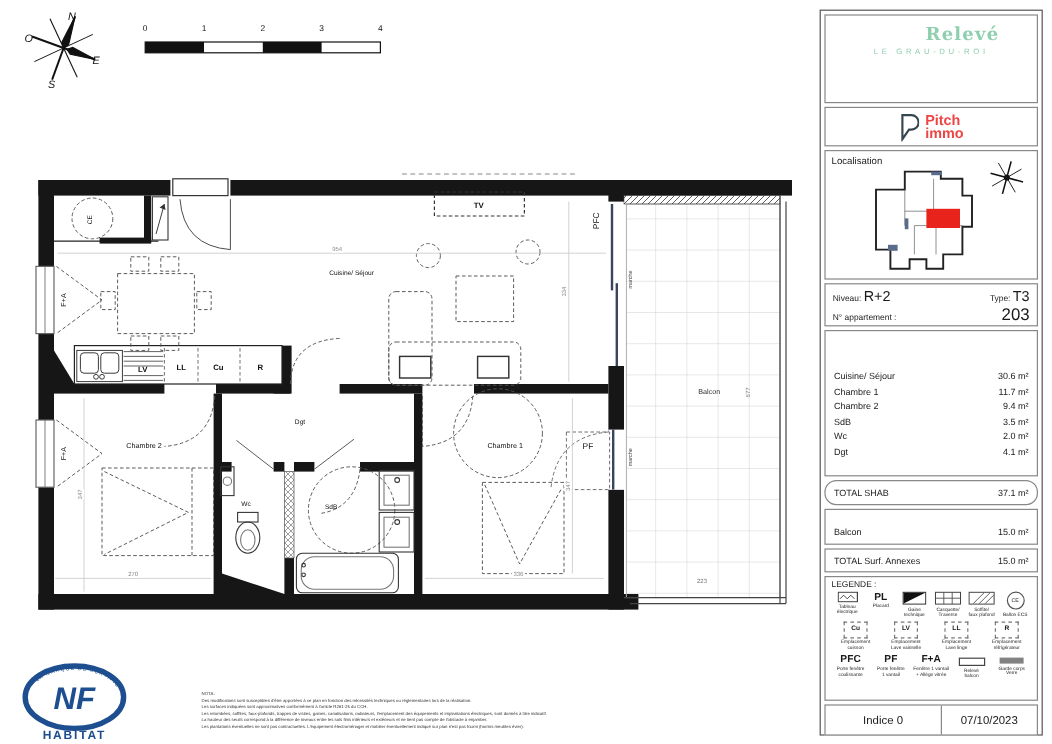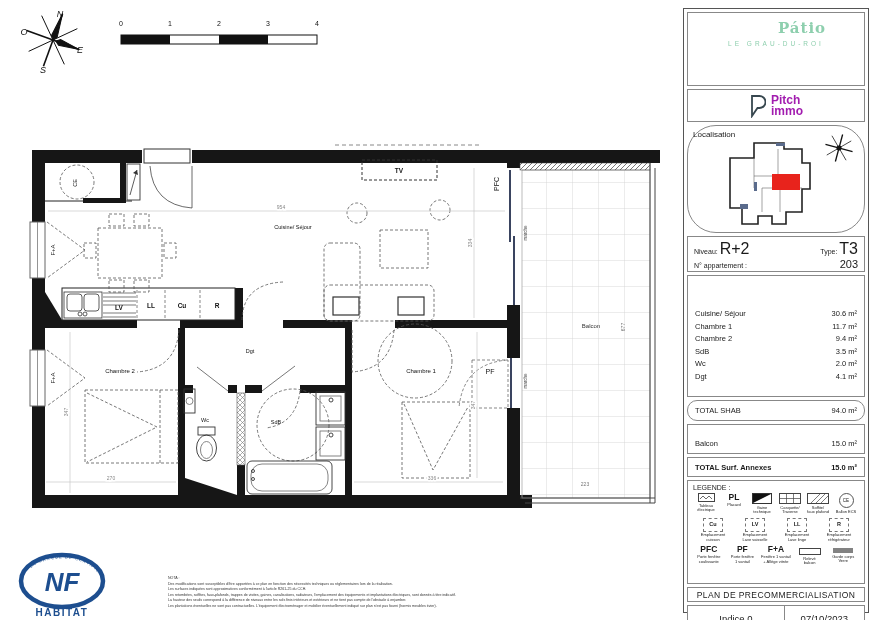--- a/index.html
+++ b/index.html
@@ -17,36 +17,36 @@
   .sbox{border:1px solid #888;box-sizing:border-box;background:#fff;position:relative;flex-shrink:0;}
   
   .brand{height:74px;text-align:center;overflow:hidden;}
   .brand-top{font-family:"DejaVu Serif", serif;font-weight:bold;font-size:15px;letter-spacing:1px;margin:6px 0 0 52px;}
   .brand-main{font-family:"DejaVu Serif", serif;font-weight:bold;font-size:31px;letter-spacing:2px;margin-top:-9px;line-height:1;}
   .brand-sub{font-size:6.5px;letter-spacing:3px;margin-top:3px;}
   
   .dev{height:33px;display:flex;align-items:center;justify-content:center;gap:5px;}
   .dev-name{font-size:12px;font-weight:bold;line-height:.85;text-align:left;}
   
-  .loc{height:108px;border-radius:29px;}
+  .loc{height:108px;}
   .loc-title{font-size:8px;margin:4px 0 0 5px;}
   .loc-map{position:absolute;left:18px;top:12px;}
   .loc-star{position:absolute;right:8px;top:6px;}
   
   .unit{height:36px;padding:3px 6px;box-sizing:border-box;font-size:7px;}
   .unit-row{display:flex;align-items:baseline;justify-content:space-between;}
-  .unit-big{font-size:16px;}
-  .unit-num{font-size:11px;}
+  .unit-big{font-size:12px;}
+  .unit-num{font-size:14px;}
   
   .rooms{height:122px;padding:32px 7px 0 7px;box-sizing:border-box;}
   .arow{display:flex;justify-content:space-between;font-size:7.5px;line-height:12.5px;}
   .trow{display:flex;justify-content:space-between;align-items:center;padding:0 7px;font-size:7.5px;}
   .shab{height:21px;border-radius:10px;}
   .balc{height:30px;padding-top:8px;box-sizing:border-box;}
-  .annx{height:20px;font-weight:bold;}
+  .annx{height:20px;}
   
   .legend{height:104px;padding:2px 4px;box-sizing:border-box;overflow:hidden;}
   .leg-title{font-size:7px;margin:1px 0 2px 1px;}
   .leg-row{display:flex;justify-content:flex-start;align-items:flex-start;margin-bottom:3px;}
   .leg-item{display:flex;flex-direction:column;align-items:center;flex:1;}
   .leg-code{font-weight:bold;font-size:8.5px;line-height:1;}
   .leg-code2{font-weight:bold;font-size:5.5px;line-height:1;}
   .cap{font-size:4px;line-height:1.15;text-align:center;white-space:pre-line;color:#222;margin-top:1.5px;}
   .dashbox{width:18px;height:12px;border:1px dashed #777;display:flex;align-items:center;justify-content:center;}
   .cecirc{width:13px;height:13px;border:1px solid #555;border-radius:50%;display:flex;align-items:center;justify-content:center;font-size:4.5px;}
@@ -326,25 +326,25 @@
   <div>Des modifications sont susceptibles d'être apportées à ce plan en fonction des nécessités techniques ou réglementaires lors de la réalisation.</div>
   <div>Les surfaces indiquées sont approximatives conformément à l'article R261-25 du CCH.</div>
   <div>Les retombées, soffites, faux-plafonds, trappes de visites, gaines, canalisations, radiateurs, l'emplacement des équipements et implantations électriques, sont donnés à titre indicatif.</div>
   <div>La hauteur des seuils correspond à la différence de niveaux entre les sols finis intérieurs et extérieurs et ne tient pas compte de l'obstacle à enjamber.</div>
   <div>Les plantations éventuelles ne sont pas contractuelles. L'équipement électroménager et mobilier éventuellement indiqué sur plan n'est pas fourni (hormis meubles évier).</div>
 </div>
 
 <div id="sidebar">
 
   <div class="sbox brand" style="color:#8ecfae;">
-    <div class="brand-top">Pátio</div>
+    <div class="brand-top">Relevé</div>
     <div class="brand-sub">LE GRAU-DU-ROI</div>
   </div>
 
-  <div class="sbox dev" style="color:#a21caf;">
+  <div class="sbox dev" style="color:#ef4444;">
     <svg width="17" height="24" viewBox="0 0 17 24">
       <path d="M3 22 V2 h7.5 a6 6 0 1 1 0 12 H8.5 l-5.5 8 z" fill="none" stroke="#37474f" stroke-width="1.8"></path>
     </svg>
     <div class="dev-name">
       <div>Pitch</div>
       <div>immo</div>
     </div>
   </div>
 
   <div class="sbox loc">
@@ -414,21 +414,21 @@
         <span>2.0 m²</span>
       </div>
     <div class="arow">
         <span>Dgt</span>
         <span>4.1 m²</span>
       </div>
   </div>
 
   <div class="sbox trow shab">
     <span>TOTAL SHAB</span>
-    <span>94.0 m²</span>
+    <span>37.1 m²</span>
   </div>
 
   <div class="sbox trow balc">
     <span>Balcon</span>
     <span>15.0 m²</span>
   </div>
 
   <div class="sbox trow annx">
     <span>TOTAL Surf. Annexes</span>
     <span>15.0 m²</span>
@@ -535,22 +535,19 @@
 balcon</div>
       </div>
       <div class="leg-item">
         <div class="graybar"></div>
         <div class="cap">Garde corps
 Verre</div>
       </div>
     </div>
   </div>
 
-  <div class="sbox ptitle">
-    <span>PLAN DE PRECOMMERCIALISATION</span>
-  </div>
 
   <div class="sbox indice">
     <div class="ind-l">Indice 0</div>
     <div class="ind-r">07/10/2023</div>
   </div>
 
 </div>
 
 </body></html>

